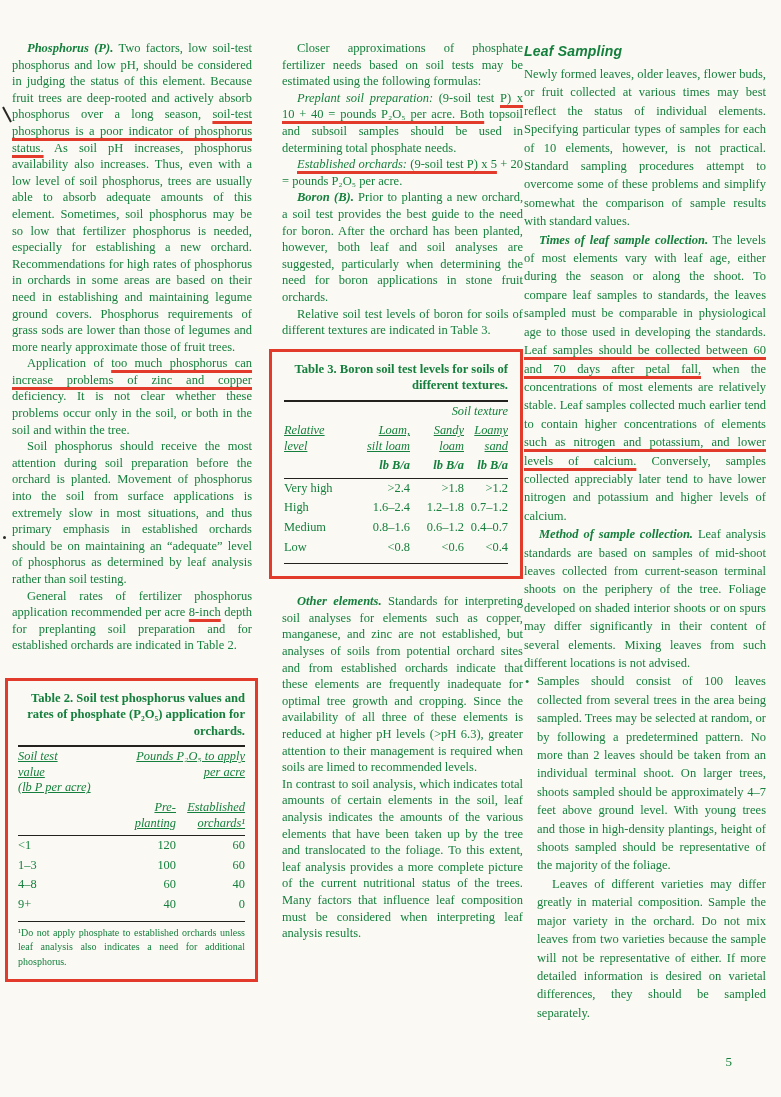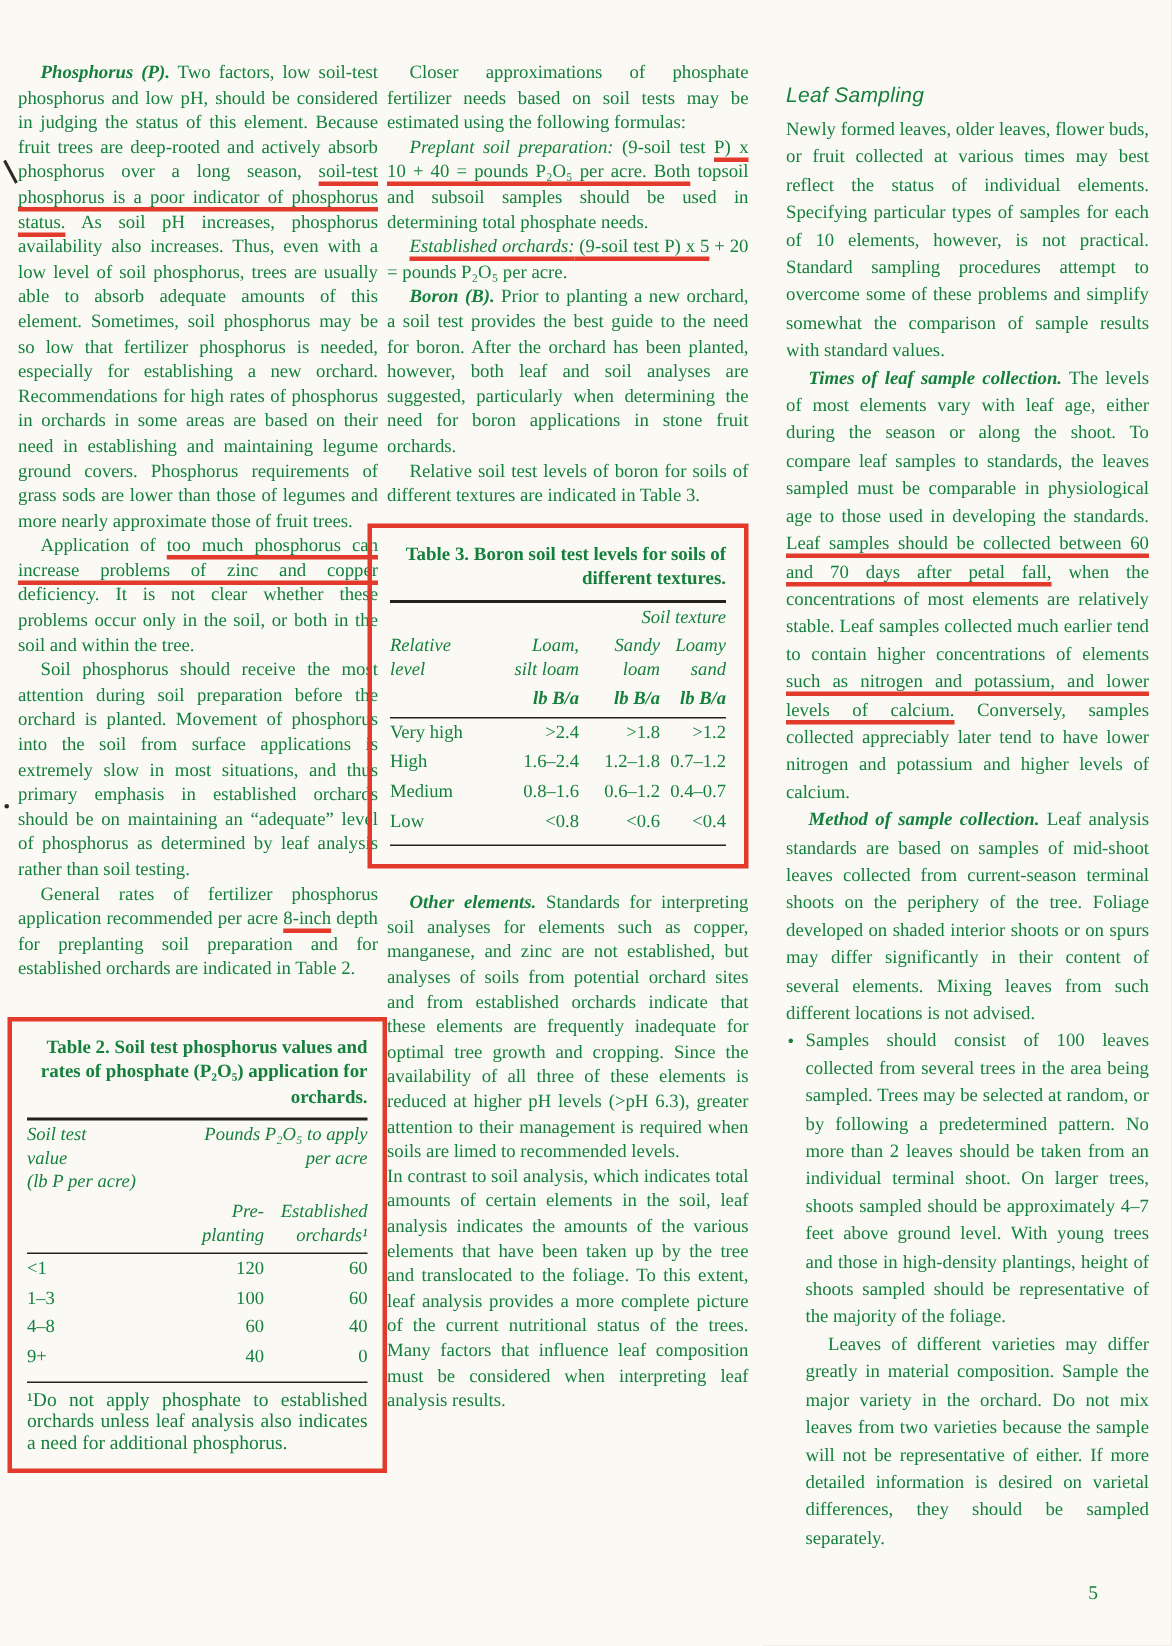--- a/index.html
+++ b/index.html
@@ -5,63 +5,63 @@
   * { margin:0; padding:0; box-sizing:border-box; }
   html,body { background:#e8e6e0; }
   .page {
     position:relative; width:781px; height:1097px;
     background:#fbf9f4; color:#15803d; overflow:hidden;
     font-family:"Liberation Serif","DejaVu Serif",serif;
     font-size:12.5px; line-height:16.6px;
   }
   .col { position:absolute; top:40px; }
   .col1 { left:12px;  width:240px; }
-  .col2 { left:258px; width:241px; }
+  .col2 { left:282px; width:241px; }
   .col3 { left:524px; width:242px; line-height:18.4px; }
 
   .para { text-align:justify; }
   .para.indent { text-indent:15px; }
   .bi { font-style:italic; font-weight:bold; }
   .i  { font-style:italic; }
   .ru {
     text-decoration:underline;
     text-decoration-color:#e23b2c;
     text-decoration-thickness:2.5px;
     text-underline-offset:3px;
   }
 
   .sans-head {
     font-family:"Liberation Sans","DejaVu Sans",sans-serif;
-    font-style:italic; font-weight:normal; font-size:14px;
-    line-height:18px; margin:14px 0 5px 0; letter-spacing:.2px;
+    font-style:italic; font-weight:bold; font-size:14px;
+    line-height:18px; margin:2px 0 5px 0; letter-spacing:.2px;
   }
   .col2 .sans-head { margin-top:16px; }
 
   
   .redbox { border:3px solid #e23b2c; background:transparent; }
   .t2box { margin:24px 0 0 -7px; width:253px; padding:9px 10px 10px 10px; }
   .t3box { margin:10px 0 14px -13px; width:254px; padding:9px 12px 12px 12px; }
 
   .tbl-title { font-weight:bold; text-align:right; font-size:12.6px; line-height:16.4px; }
 
   .rule     { border-top:2.2px solid #24221f; margin-top:6px; }
   .rule.thin{ border-top:1.6px solid #24221f; }
 
   .grid { display:grid; }
   .t2grid { grid-template-columns:76px 82px 1fr; }
   .t3grid { grid-template-columns:62px 64px 54px 1fr; }
   .cell { padding:2px 0; }
-  .pre { white-space:pre-line; }
+  .pre { white-space:pre-line;text-decoration:underline; }
   .ctr { text-align:right; }
   .span2 { grid-column:2 / 4; }
   .span3 { grid-column:2 / 5; }
   .hdr { font-style:italic; }
   .units { font-style:italic; font-weight:bold; }
   .datarow-start { border-top:1.6px solid #24221f; margin-top:2px; }
-  .footnote { font-size:13px; line-height:14.6px; text-align:justify; margin-top:4px; }
+  .footnote { font-size:10px; line-height:14.6px; text-align:justify; margin-top:4px; }
   .t2grid .cell, .t3grid .cell { font-size:12.4px; line-height:15.6px; }
   .num { font-size:13px; }
 
   .page-number { position:absolute; right:49px; bottom:26px; font-size:13px; }
 
   
   .pen-stroke {
     position:absolute; left:6px; top:106px; width:0; height:17px;
     border-left:2.6px solid #2b2926; transform:rotate(-28deg);
   }

